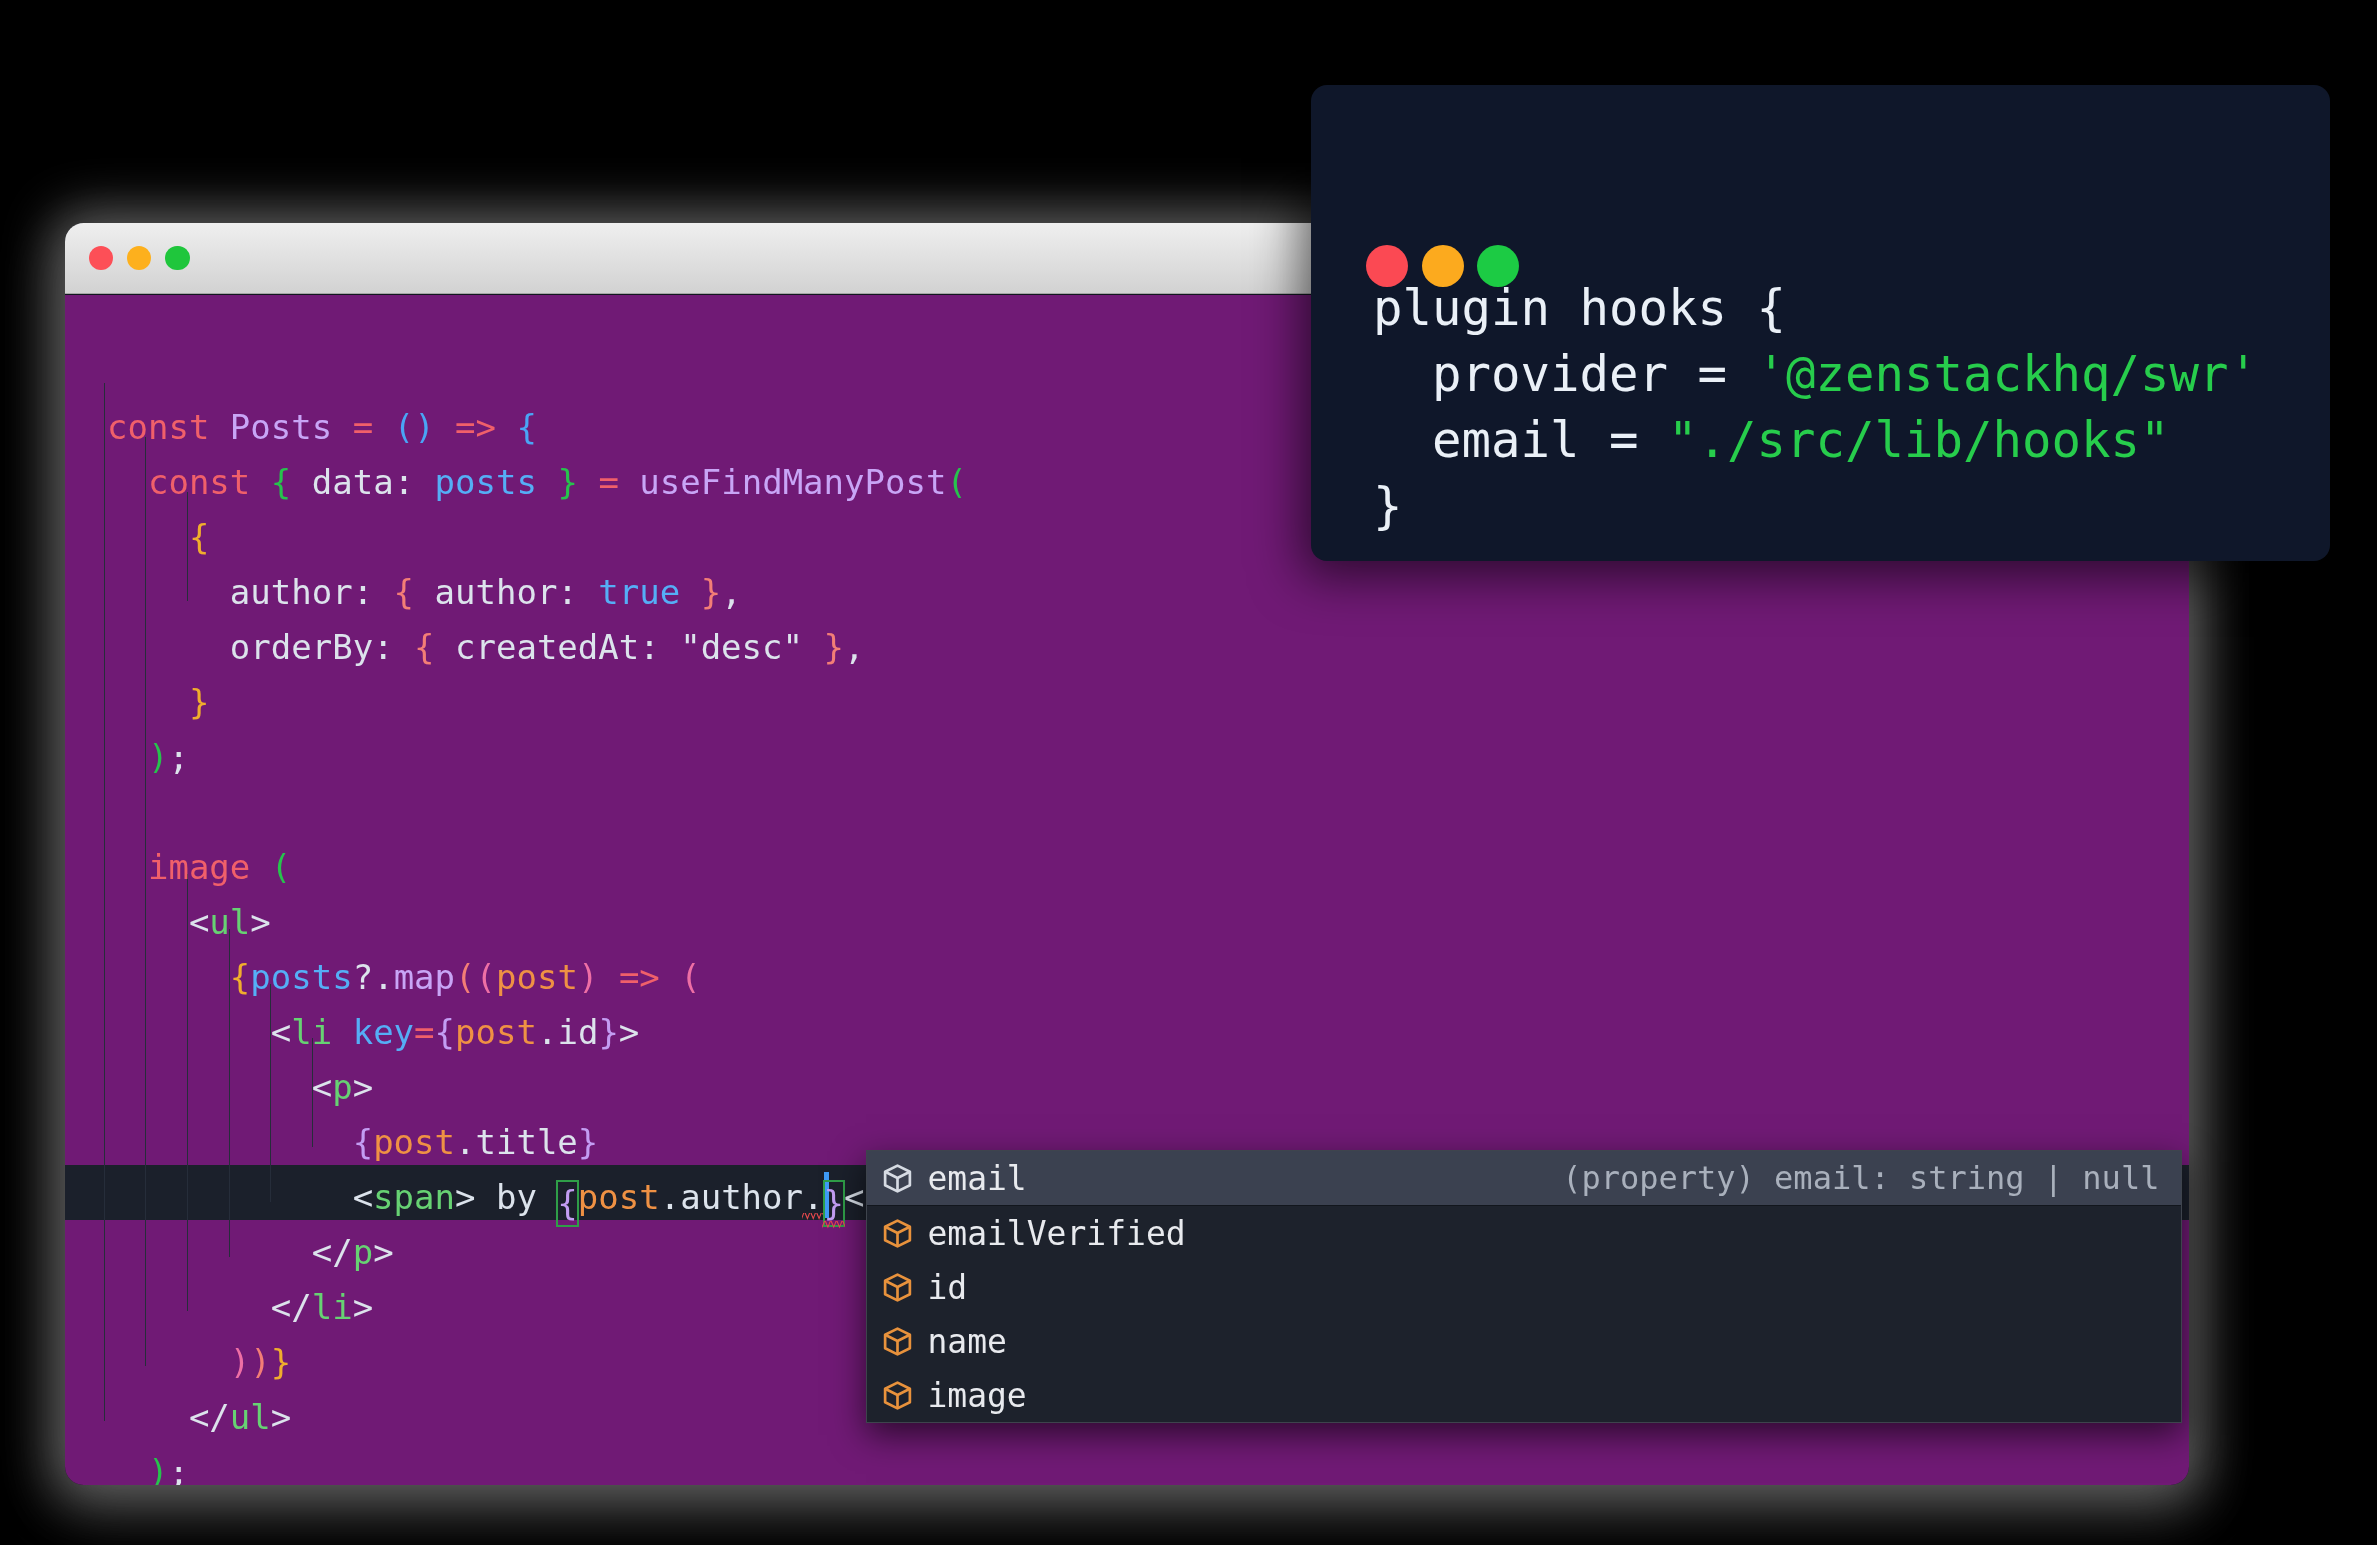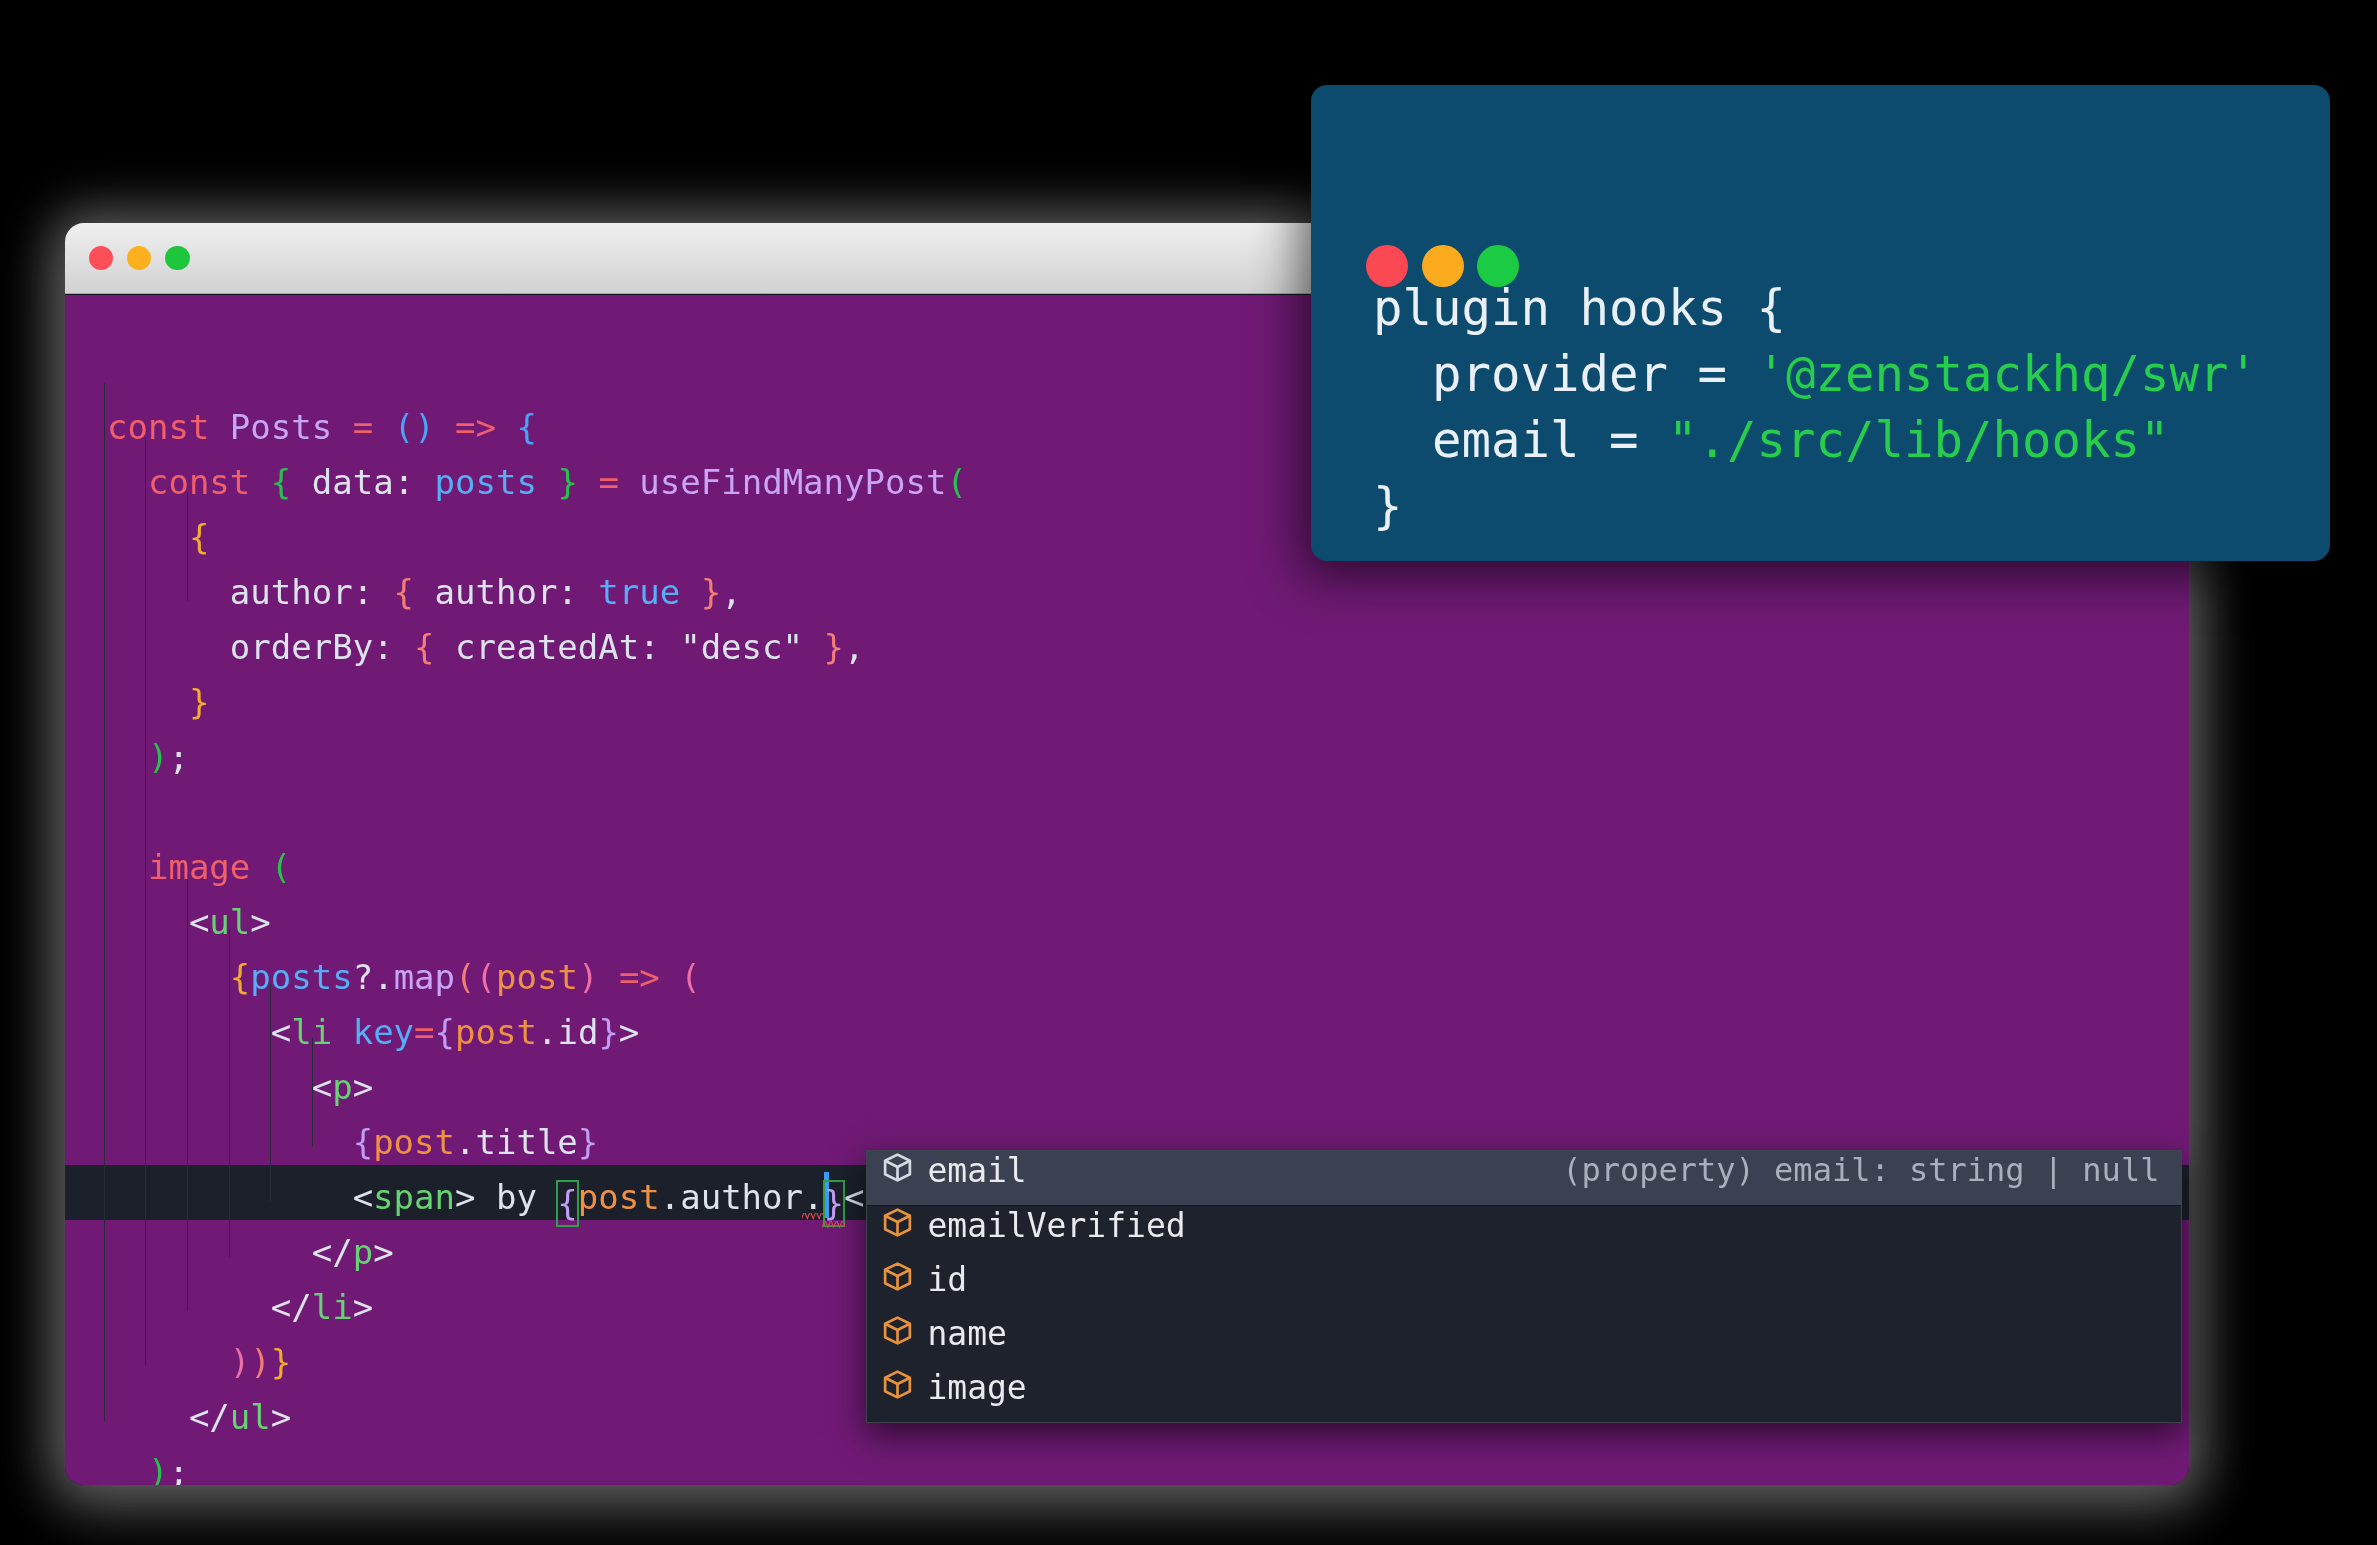--- a/index.html
+++ b/index.html
@@ -54,31 +54,31 @@
     clip-path:polygon(0 100%,12% 0,25% 100%,37% 0,50% 100%,62% 0,75% 100%,87% 0,100% 100%,100% 60%,87% -40%,75% 60%,62% -40%,50% 60%,37% -40%,25% 60%,12% -40%,0 60%);
   }
   .caret{display:inline-block;width:4.3px;height:46px;background:var(--c-cursor_blue);vertical-align:-8.6px;margin-left:0.7px;margin-right:-5px;}
 
   
   .suggest-popup{
     position:absolute;left:801px;top:927px;width:1314px;
     background:#1d222c;border:1.4px solid #3e444d;
     box-shadow:0 11.5px 32px rgba(0,0,0,.6);z-index:6;
   }
-  .suggest-row{height:54px;display:flex;padding:0 21.6px 0 14.4px;gap:13px;font-size:33px;color:#e8eaee;}
+  .suggest-row{height:54px;display:flex;align-items:center;padding:0 21.6px 0 14.4px;gap:13px;font-size:33px;color:#e8eaee;}
   .suggest-row.selected{background:#3b4150;border-bottom:1.4px solid #12161d;}
   .suggest-icon{width:33px;height:33px;flex:0 0 auto;}
   .suggest-icon.orange{color:var(--c-icon_orange);} .suggest-icon.gray{color:var(--c-icon_gray);}
   .suggest-label{white-space:pre;}
   .suggest-detail{margin-left:auto;color:var(--c-detail_gray);font-size:32px;white-space:pre;}
 
   
   .snippet-window{
     position:absolute;left:1311px;top:85px;width:1019px;height:476px;
-    background:#0c4a6e;border-radius:16px;
+    background:#0f172a;border-radius:16px;
     box-shadow:-10px 16px 50px rgba(0,0,0,.6);
     z-index:10;
   }
   .snippet-window .lights{left:55px;top:160px;}
   .snippet-window .light{width:42px;height:42px;}
   .snippet-code{position:absolute;left:62px;top:191px;}
   .snippet-line{height:66px;line-height:66px;font-size:49px;white-space:pre;color:var(--c-snippet_text);}
 </style>
 </head>
 <body>

